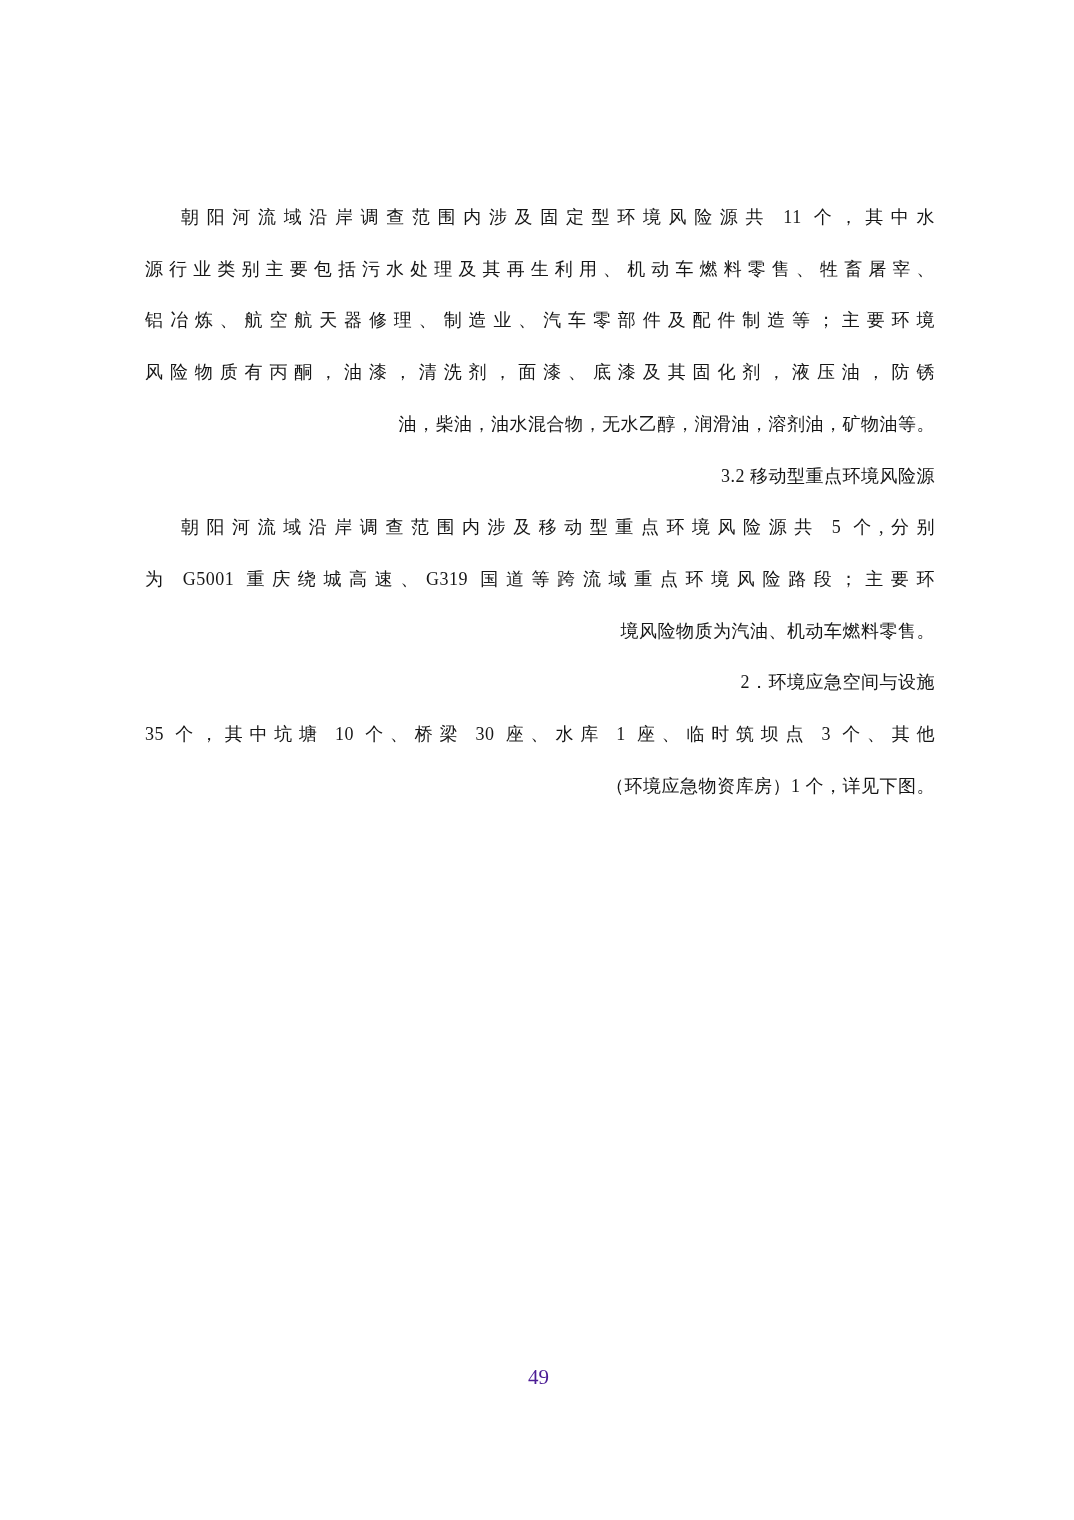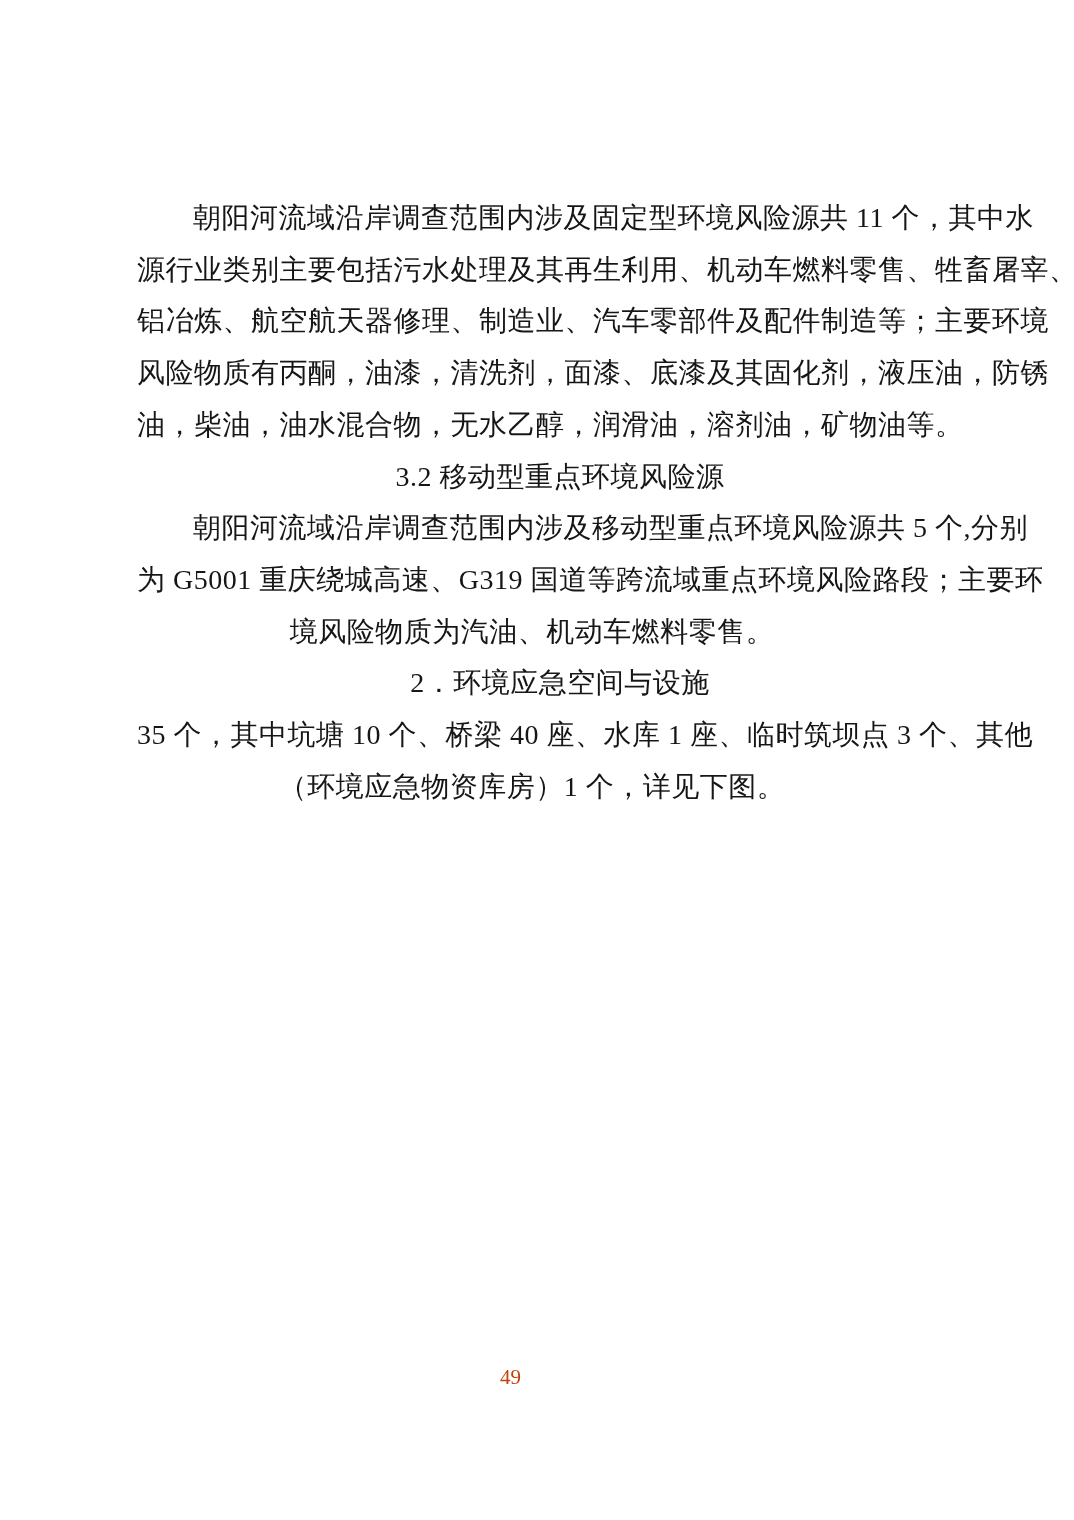--- a/index.html
+++ b/index.html
@@ -11,64 +11,65 @@
     position: relative;
     width: 1074px;
     height: 1520px;
     background: #ffffff;
     overflow: hidden;
     font-family: "Liberation Serif", "DejaVu Serif", serif;
     color: #161616;
   }
   .body-text {
     position: absolute;
-    left: 137px;
+    left: 145px;
     top: 192px;
     width: 790px;
-    font-size: 28px;
+    font-size: 18px;
     line-height: 51.7px;
     letter-spacing: 0.5px;
   }
   .line {
     white-space: nowrap;
-    text-align: center;
+    text-align: right;
   }
   .line.justify {
     text-align: justify;
     text-align-last: justify;
     text-justify: inter-character;
   }
   .line.indent {
     text-indent: 2em;
   }
   .page-footer {
     position: absolute;
     left: 0;
     top: 1363px;
     width: 1021px;
     text-align: center;
     font-size: 21px;
     line-height: 28px;
-    color: #c2410c;
+    color: #4c1d95;
+    padding-left: 28px;
   }
 </style>
 </head>
 <body>
 
 <div class="page">
   <main class="body-text">
       <div class="line justify indent">朝阳河流域沿岸调查范围内涉及固定型环境风险源共 11 个，其中水</div>
       <div class="line justify">源行业类别主要包括污水处理及其再生利用、机动车燃料零售、牲畜屠宰、</div>
       <div class="line justify">铝冶炼、航空航天器修理、制造业、汽车零部件及配件制造等；主要环境</div>
       <div class="line justify">风险物质有丙酮，油漆，清洗剂，面漆、底漆及其固化剂，液压油，防锈</div>
       <div class="line">油，柴油，油水混合物，无水乙醇，润滑油，溶剂油，矿物油等。</div>
       <div class="line indent">3.2 移动型重点环境风险源</div>
       <div class="line justify indent">朝阳河流域沿岸调查范围内涉及移动型重点环境风险源共 5 个,分别</div>
       <div class="line justify">为 G5001 重庆绕城高速、G319 国道等跨流域重点环境风险路段；主要环</div>
       <div class="line">境风险物质为汽油、机动车燃料零售。</div>
       <div class="line indent">2．环境应急空间与设施</div>
-      <div class="line justify">35 个，其中坑塘 10 个、桥梁 40 座、水库 1 座、临时筑坝点 3 个、其他</div>
+      <div class="line justify">35 个，其中坑塘 10 个、桥梁 30 座、水库 1 座、临时筑坝点 3 个、其他</div>
       <div class="line">（环境应急物资库房）1 个，详见下图。</div>
     </main>
   <footer class="page-footer">
     <span>49</span>
   </footer>
 </div>
 
 </body></html>

